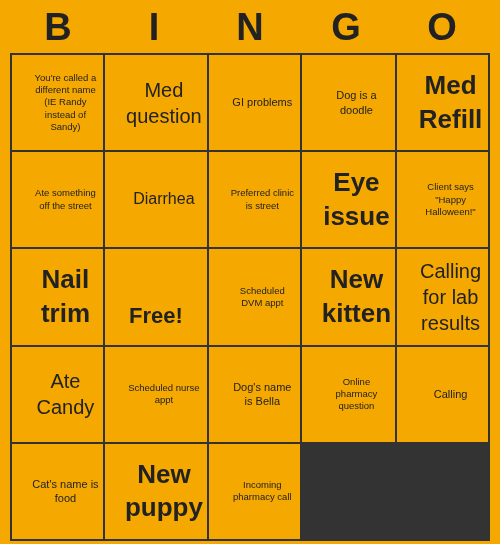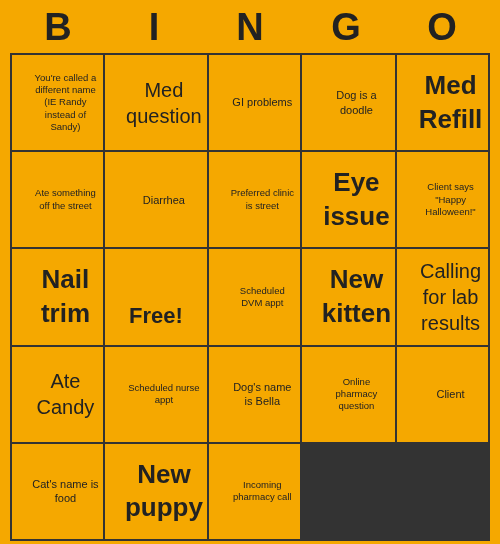--- a/index.html
+++ b/index.html
@@ -96,21 +96,21 @@
     <div class="cell">
       <span class="cell-text" style="font-size: 11px;">Dog is a doodle</span>
     </div>
     <div class="cell">
       <span class="cell-text xlarge">Med Refill</span>
     </div>
     <div class="cell">
       <span class="cell-text" style="font-size: 9.5px;">Ate something off the street</span>
     </div>
     <div class="cell">
-      <span class="cell-text" style="font-size: 11px;">Diarrhea</span>
+      <span class="cell-text" style="font-size: 16px;">Diarrhea</span>
     </div>
     <div class="cell">
       <span class="cell-text" style="font-size: 9.5px;">Preferred clinic is street</span>
     </div>
     <div class="cell">
       <span class="cell-text xlarge">Eye issue</span>
     </div>
     <div class="cell">
       <span class="cell-text" style="font-size: 9.5px;">Client says "Happy Halloween!"</span>
     </div>
@@ -135,21 +135,21 @@
     <div class="cell">
       <span class="cell-text" style="font-size: 9.5px;">Scheduled nurse appt</span>
     </div>
     <div class="cell">
       <span class="cell-text" style="font-size: 11px;">Dog's name is Bella</span>
     </div>
     <div class="cell">
       <span class="cell-text" style="font-size: 9.5px;">Online pharmacy question</span>
     </div>
     <div class="cell">
-      <span class="cell-text" style="font-size: 11px;">Client</span>
+      <span class="cell-text" style="font-size: 11px;">Calling</span>
     </div>
     <div class="cell">
       <span class="cell-text" style="font-size: 11px;">Cat's name is food</span>
     </div>
     <div class="cell">
       <span class="cell-text xlarge">New puppy</span>
     </div>
     <div class="cell">
       <span class="cell-text" style="font-size: 9.5px;">Incoming pharmacy call</span>
     </div>

